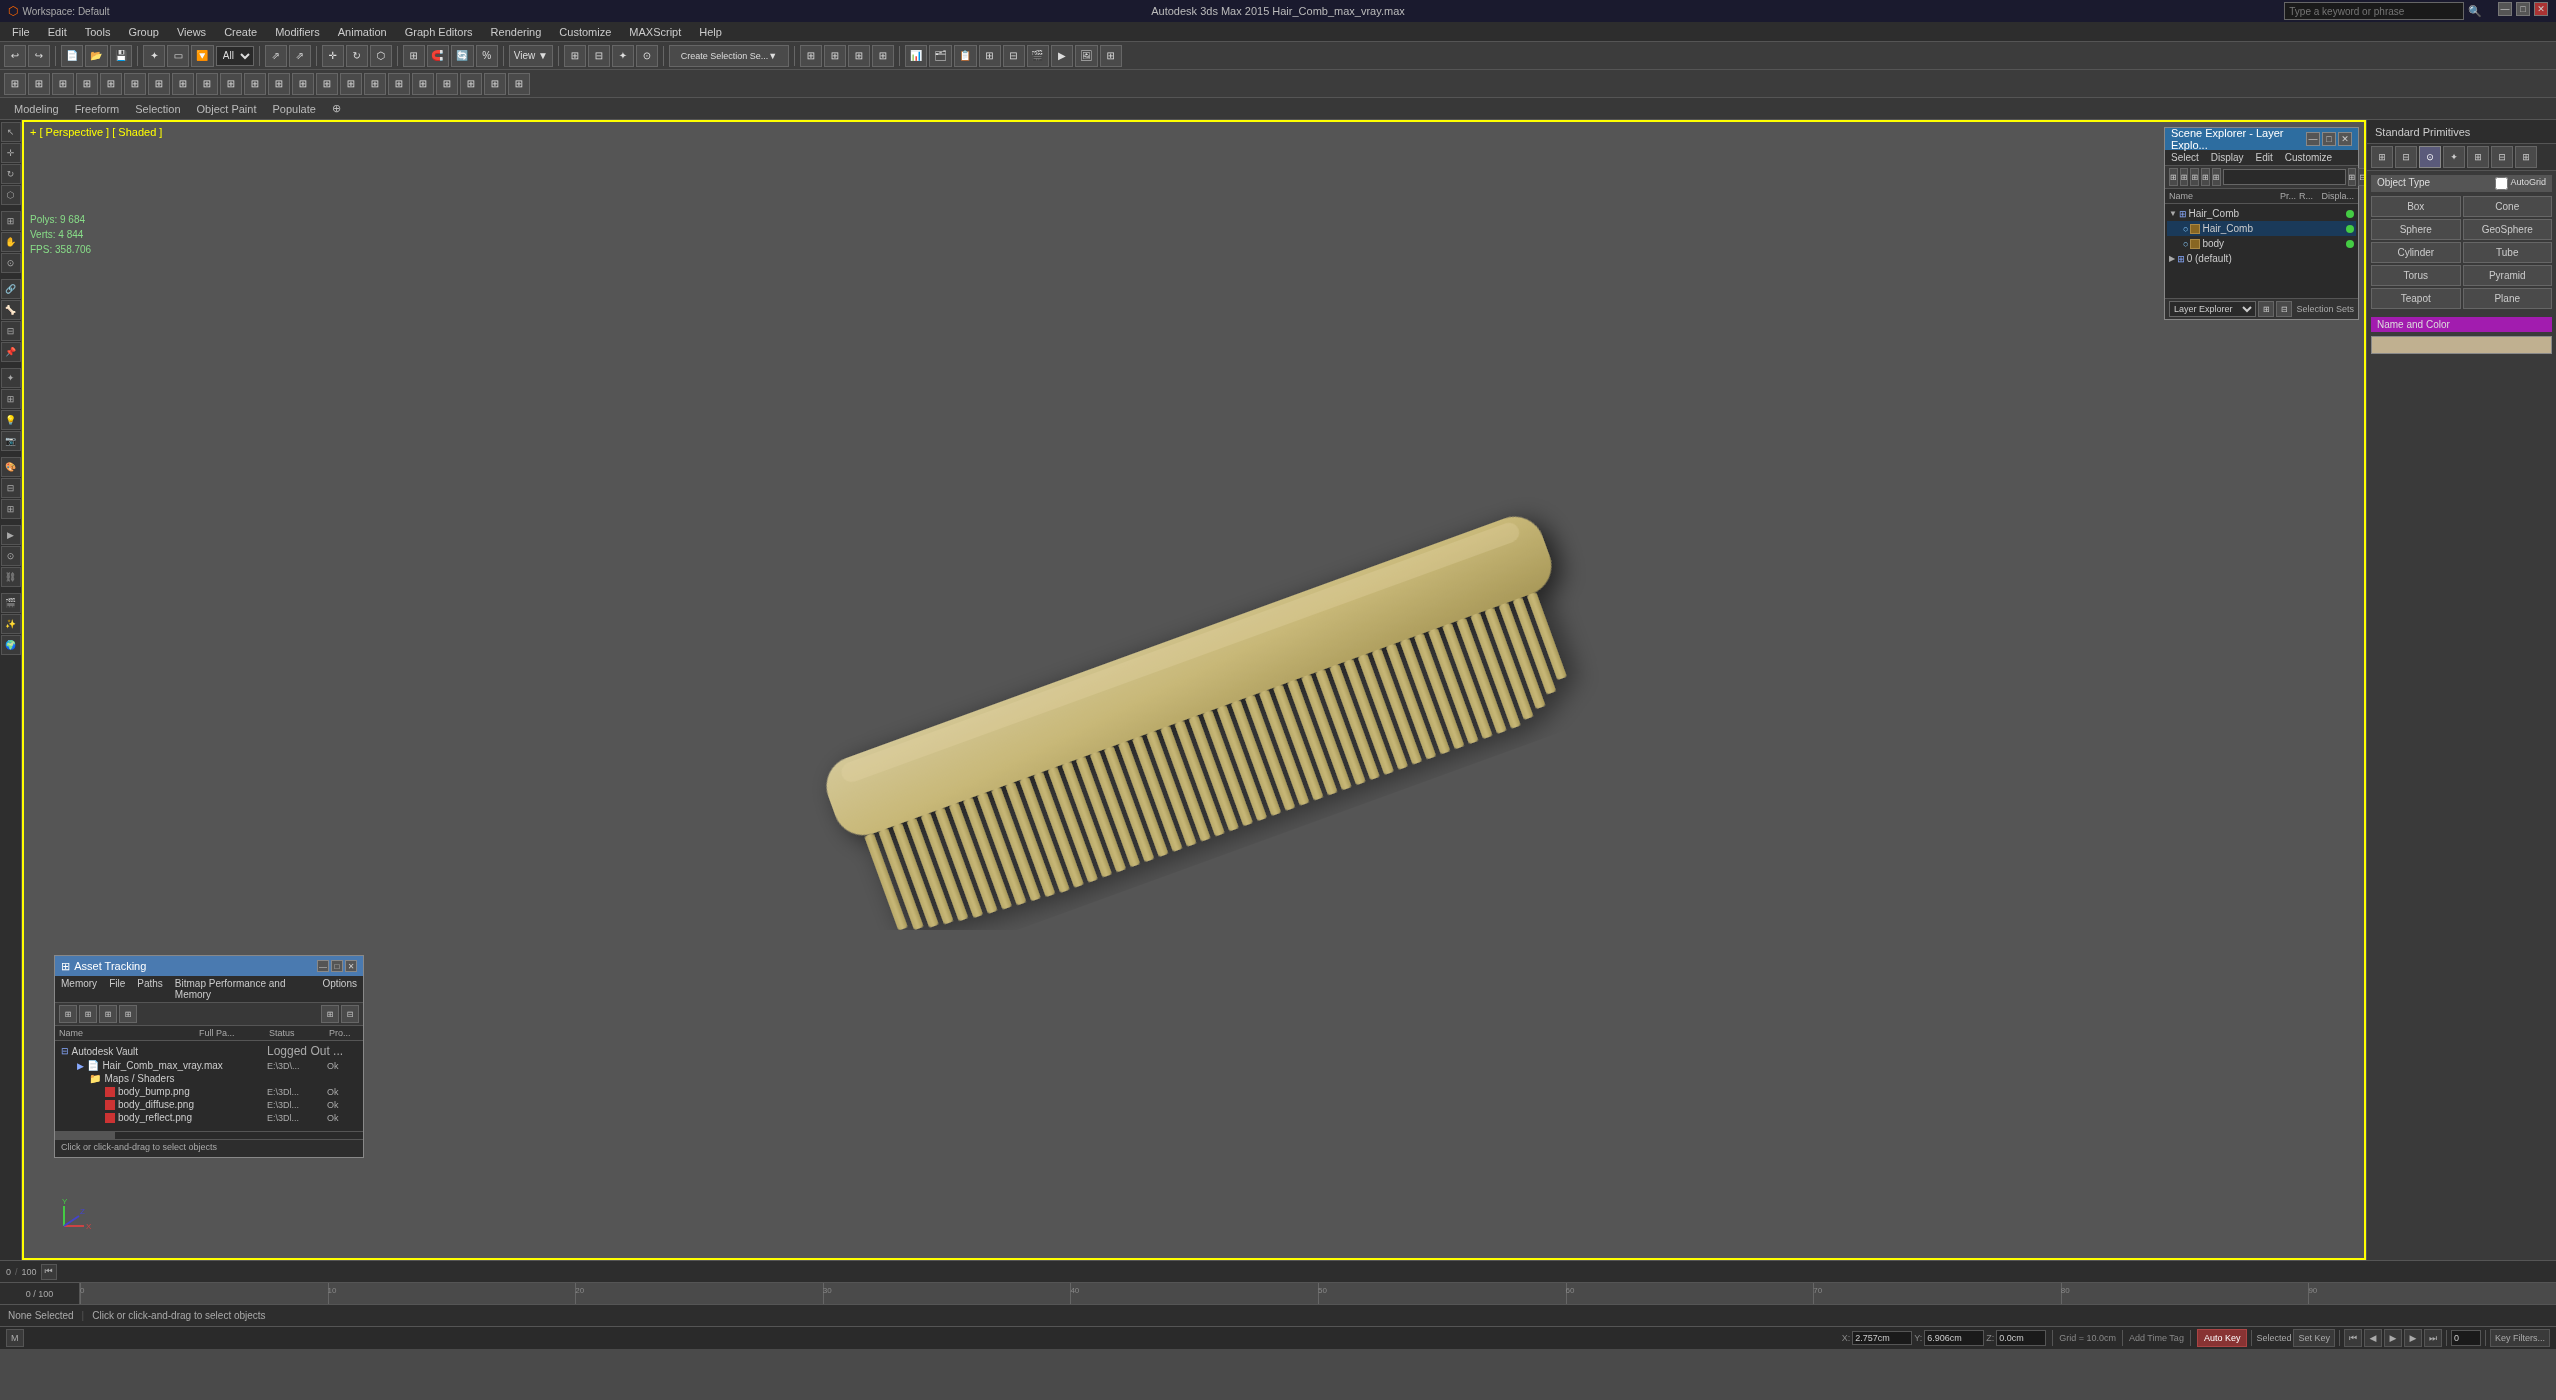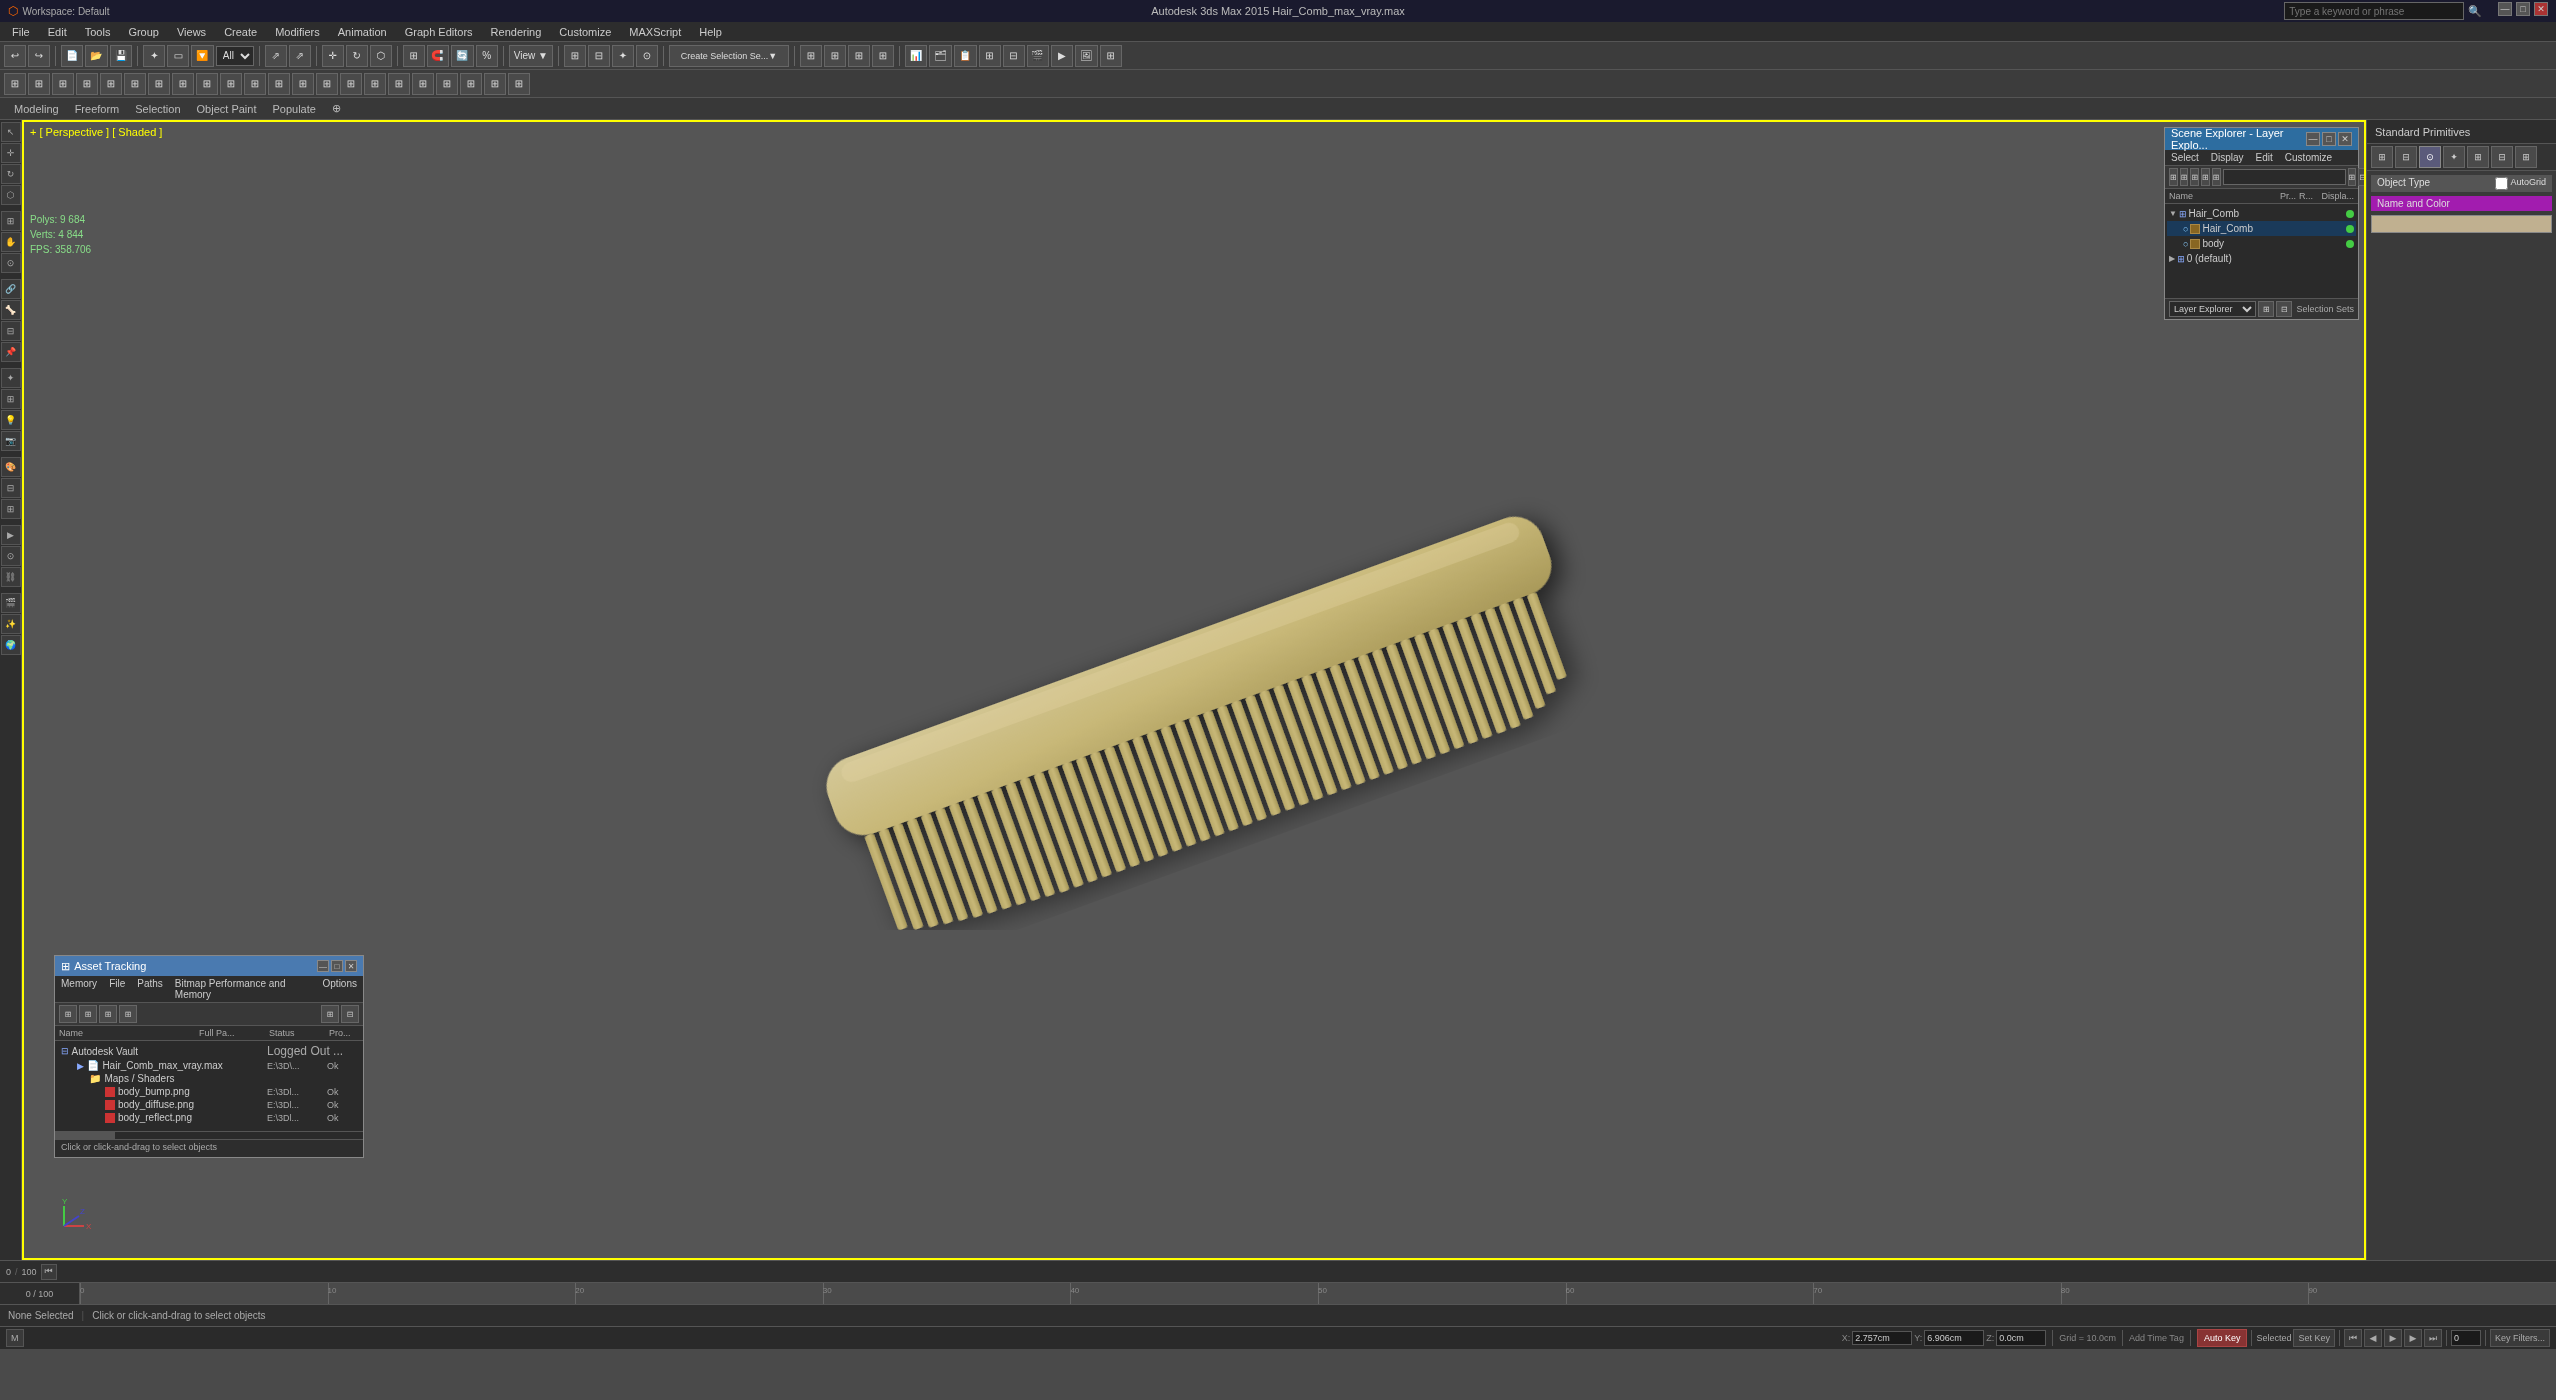--- a/index.html
+++ b/index.html
@@ -948,20 +948,32 @@
       <div style="width:22px;height:22px;background:#4a4a4a;border:1px solid #666;display:flex;align-items:center;justify-content:center;font-size:9px;color:#ccc;cursor:pointer;">⊟</div>
       <div style="width:22px;height:22px;background:#4a4a4a;border:1px solid #666;display:flex;align-items:center;justify-content:center;font-size:9px;color:#ccc;cursor:pointer;">⊞</div>
     </div>
 
     <div id="rp-content" style="flex:1;padding:4px;font-size:10px;color:#ccc;overflow-y:auto;">
       <div class="rp-section-title" style="background:#555;padding:2px 6px;margin-bottom:4px;font-size:10px;color:#ddd;cursor:pointer;display:flex;justify-content:space-between;">
         <span>Object Type</span>
         <input type="checkbox" style="margin-left: auto;">
         <span style="font-size:9px;margin-left:2px;">AutoGrid</span>
       </div>
+      <div class="rp-grid">
+        <div class="rp-btn">Box</div>
+        <div class="rp-btn">Cone</div>
+        <div class="rp-btn">Sphere</div>
+        <div class="rp-btn">GeoSphere</div>
+        <div class="rp-btn">Cylinder</div>
+        <div class="rp-btn">Tube</div>
+        <div class="rp-btn">Torus</div>
+        <div class="rp-btn">Pyramid</div>
+        <div class="rp-btn">Teapot</div>
+        <div class="rp-btn">Plane</div>
+      </div>
       <div class="rp-name-color" style="background:#a21caf;padding:2px 6px;margin-bottom:4px;font-size:10px;color:#ddd;cursor:pointer;">Name and Color</div>
       <div class="rp-color-swatch" style="height:18px;background:#c0b090;border:1px solid #888;margin:2px 0;"></div>
     </div>
   </div>
 
 </div>
 
 <div id="bottom-area" style="width:100%;background:#333;border-top:1px solid #555;">
 
   <div id="timeline-controls" style="height:22px;display:flex;align-items:center;padding:0 6px;gap:4px;background:#2d2d2d;border-bottom:1px solid #555;">

